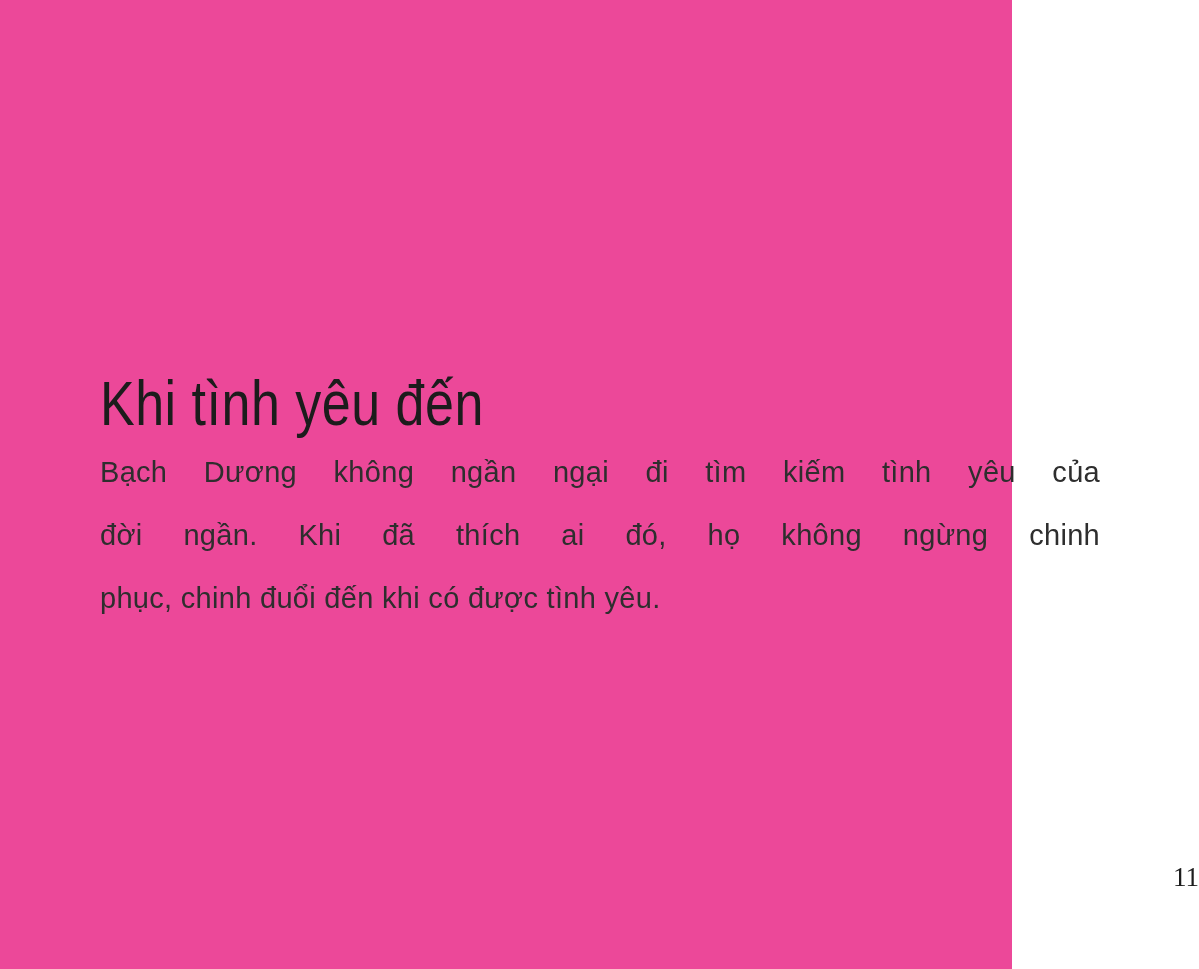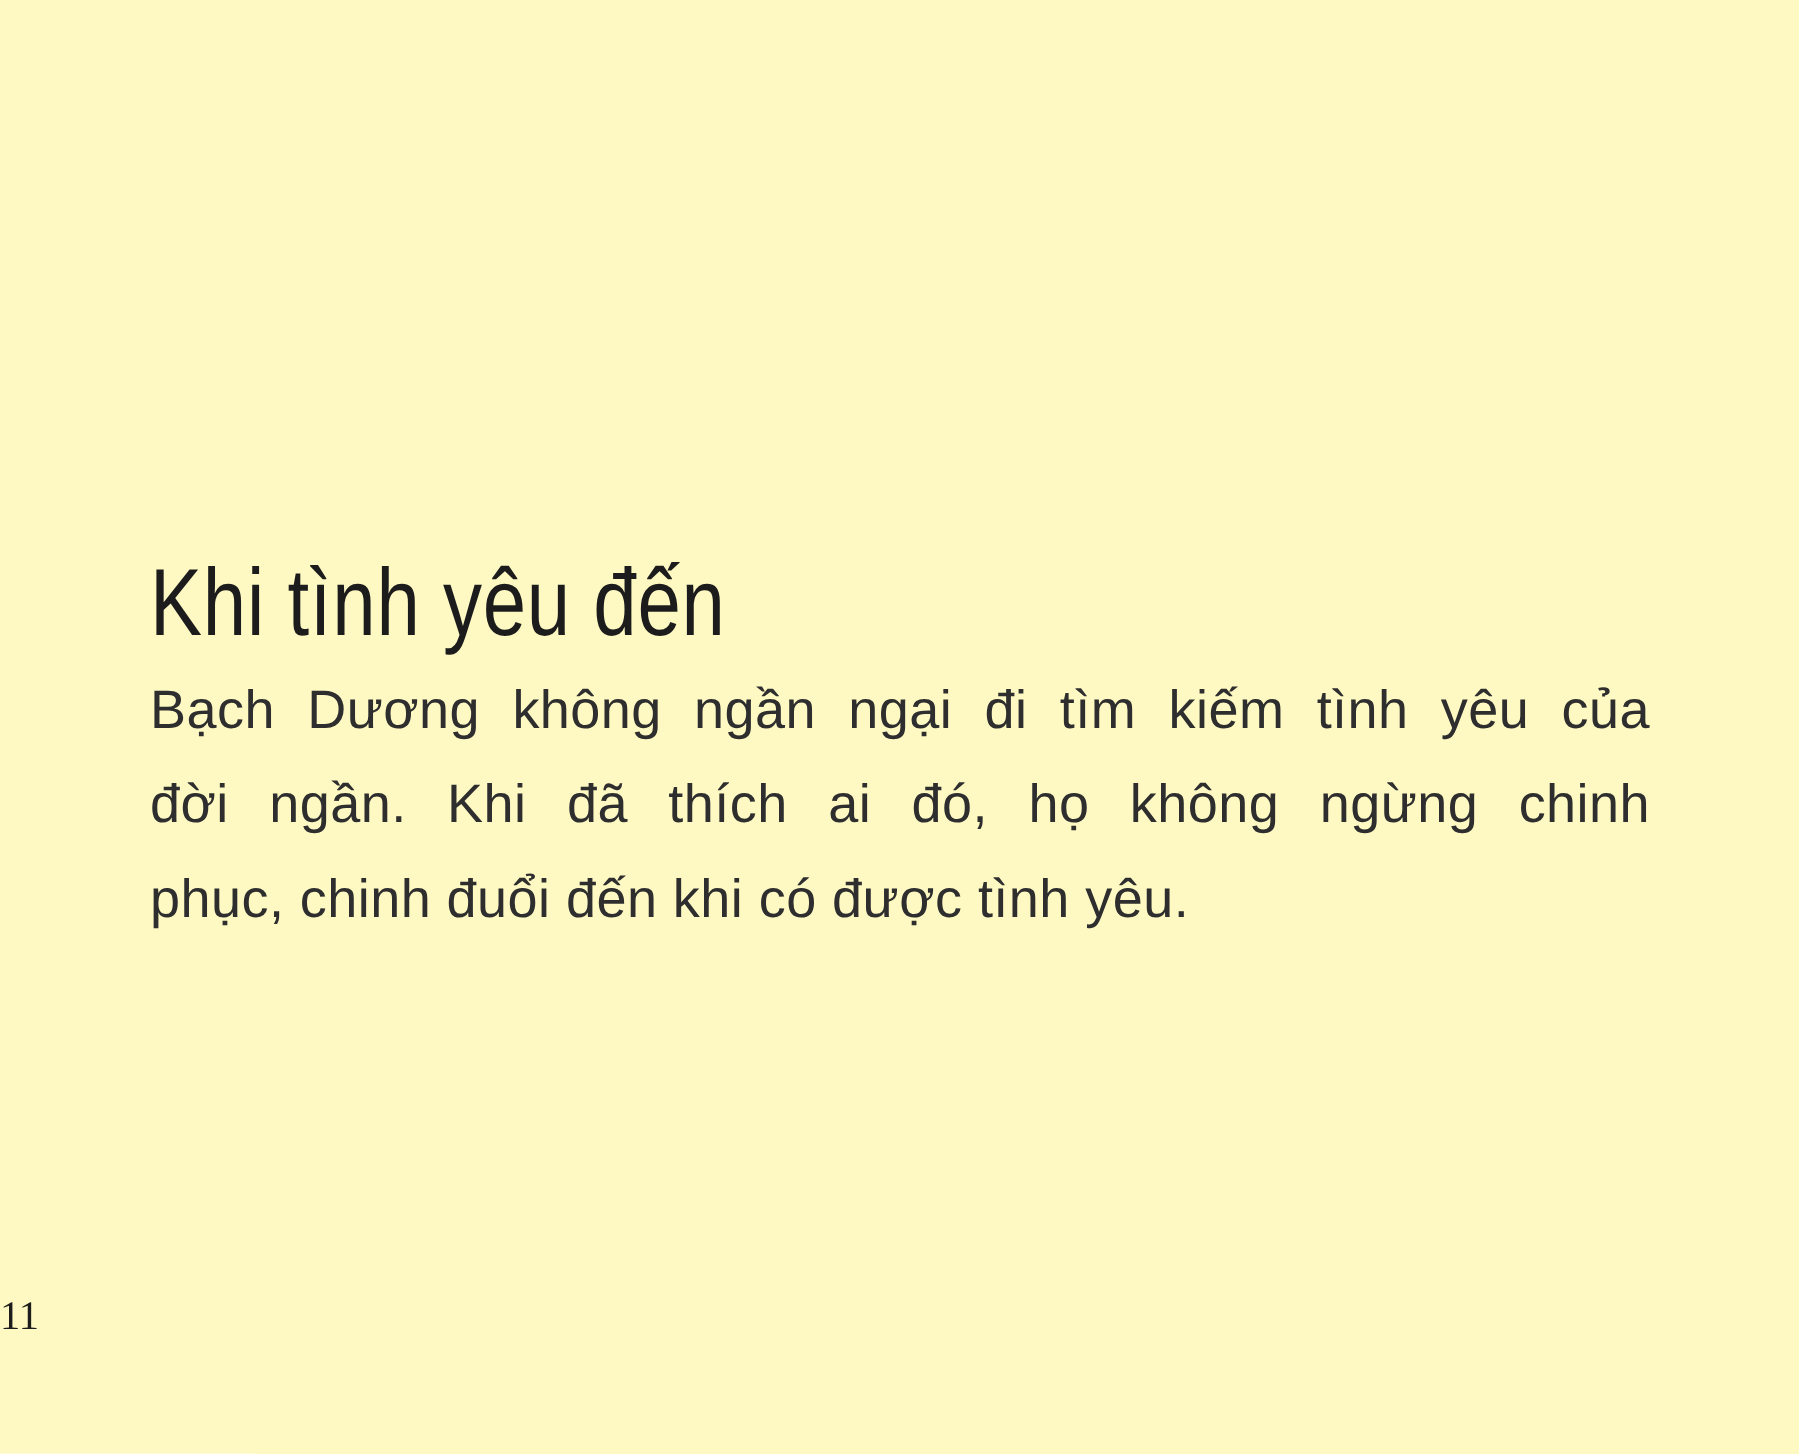--- a/index.html
+++ b/index.html
@@ -4,62 +4,62 @@
 <style>
   * { margin: 0; padding: 0; box-sizing: border-box; }
   html, body { width: 1199px; height: 969px; }
   body {
     background: #ffffff;
     font-family: "Liberation Sans", sans-serif;
     overflow: hidden;
   }
   .page {
     position: relative;
-    width: 1199px;
+    width: 1012px;
     height: 969px;
-    background: #fef9c3;
+    background: #ec4899;
   }
   .chapter-heading {
     position: absolute;
     left: 100px;
     top: 366px;
     font-size: 52px;
     font-weight: 500;
     color: #1c1c1c;
     letter-spacing: 0.5px;
     transform: scaleY(1.22);
     transform-origin: left top;
     white-space: nowrap;
   }
   .body-paragraph {
     position: absolute;
     left: 100px;
     top: 441px;
     width: 1000px;
     color: #2e2e2e;
-    font-size: 36px;
+    font-size: 29px;
     font-weight: 300;
     line-height: 63px;
     letter-spacing: 0.3px;
   }
   .body-line {
     text-align: justify;
     text-align-last: justify;
     white-space: normal;
   }
   .body-line.last {
     text-align: left;
     text-align-last: left;
   }
   .page-number {
     position: absolute;
     left: 0;
     top: 862px;
     width: 1199px;
-    text-align: left;
+    text-align: right;
     font-family: "Liberation Serif", serif;
     font-size: 27px;
     color: #1d1d1d;
   }
 </style>
 </head>
 <body>
 
 <div class="page">
 

